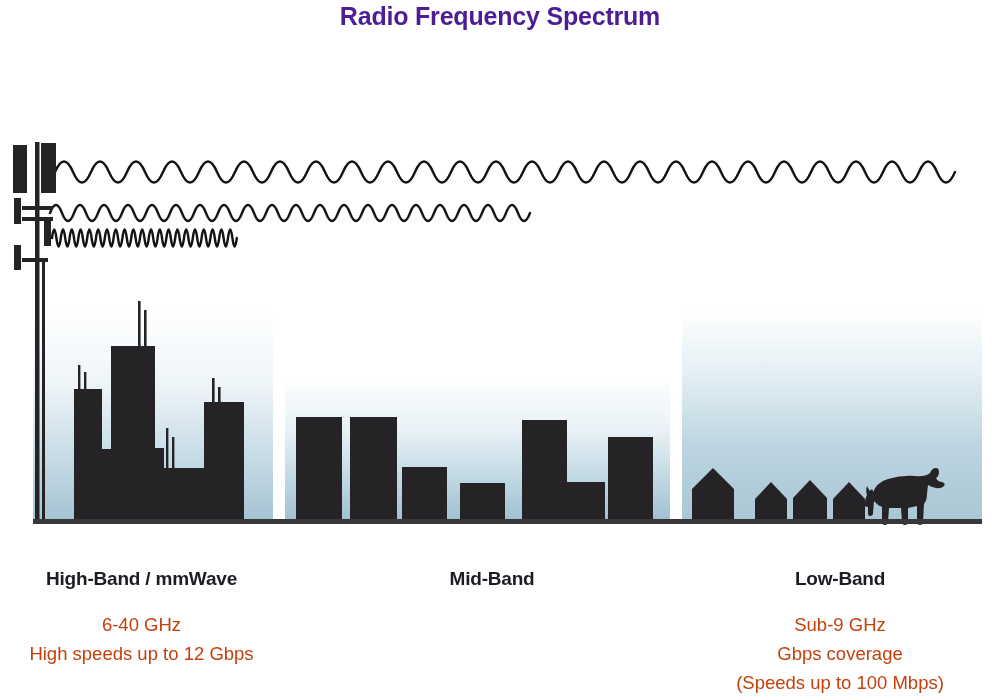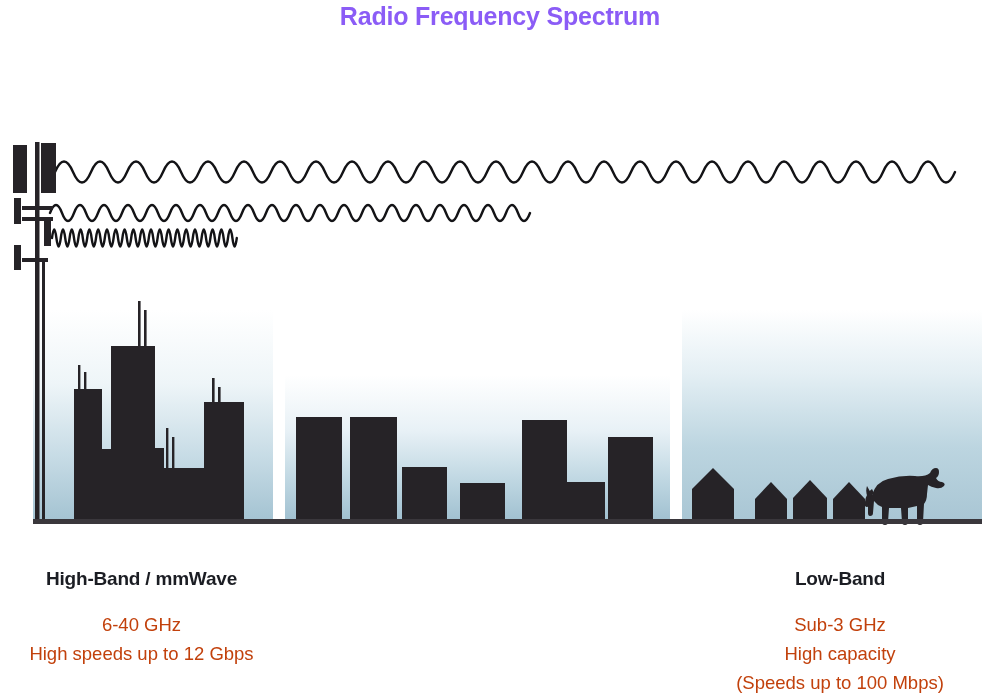--- a/index.html
+++ b/index.html
@@ -23,21 +23,21 @@
   }
   .title {
     position: absolute;
     left: 0;
     top: 2px;
     width: 1000px;
     text-align: center;
     font-size: 25px;
     font-weight: bold;
     letter-spacing: -0.2px;
-    color: #8b5cf6;
+    color: #4c1d95;
   }
   .scene {
     position: absolute;
     left: 0;
     top: 120px;
     width: 1000px;
     height: 410px;
   }
   .captions {
     position: absolute;
@@ -257,23 +257,24 @@
 
   <div class="captions">
 
     <div class="col col-high">
       <div class="band-name">High-Band / mmWave</div>
       <div class="band-line">6-40 GHz</div>
       <div class="band-line">High speeds up to 12 Gbps</div>
     </div>
 
     <div class="col col-mid">
+      <div class="band-name">Mid-Band</div>
     </div>
 
     <div class="col col-low">
       <div class="band-name">Low-Band</div>
-      <div class="band-line">Sub-3 GHz</div>
-      <div class="band-line">High capacity</div>
+      <div class="band-line">Sub-9 GHz</div>
+      <div class="band-line">Gbps coverage</div>
       <div class="band-line">(Speeds up to 100 Mbps)</div>
     </div>
 
   </div>
 </div>
 
 </body></html>

